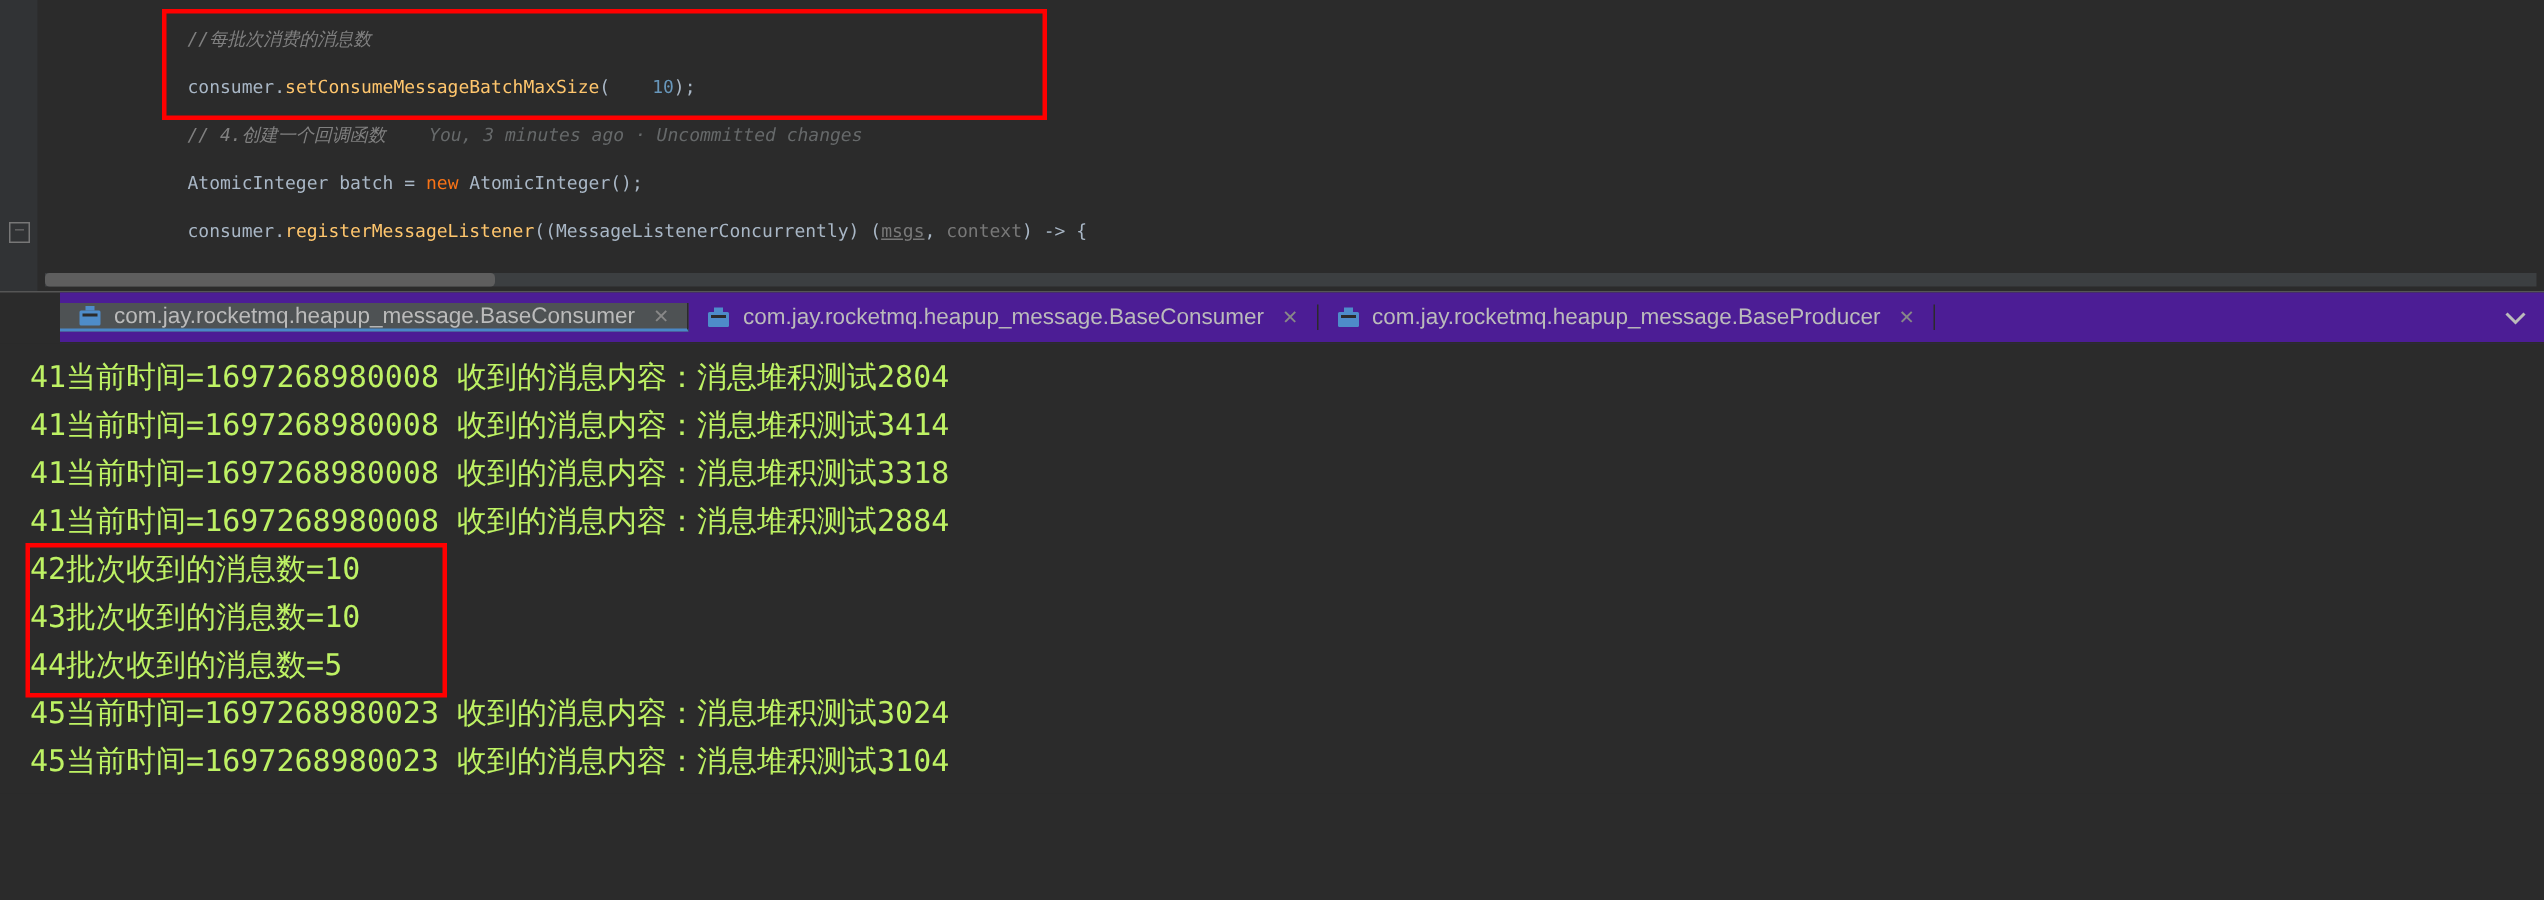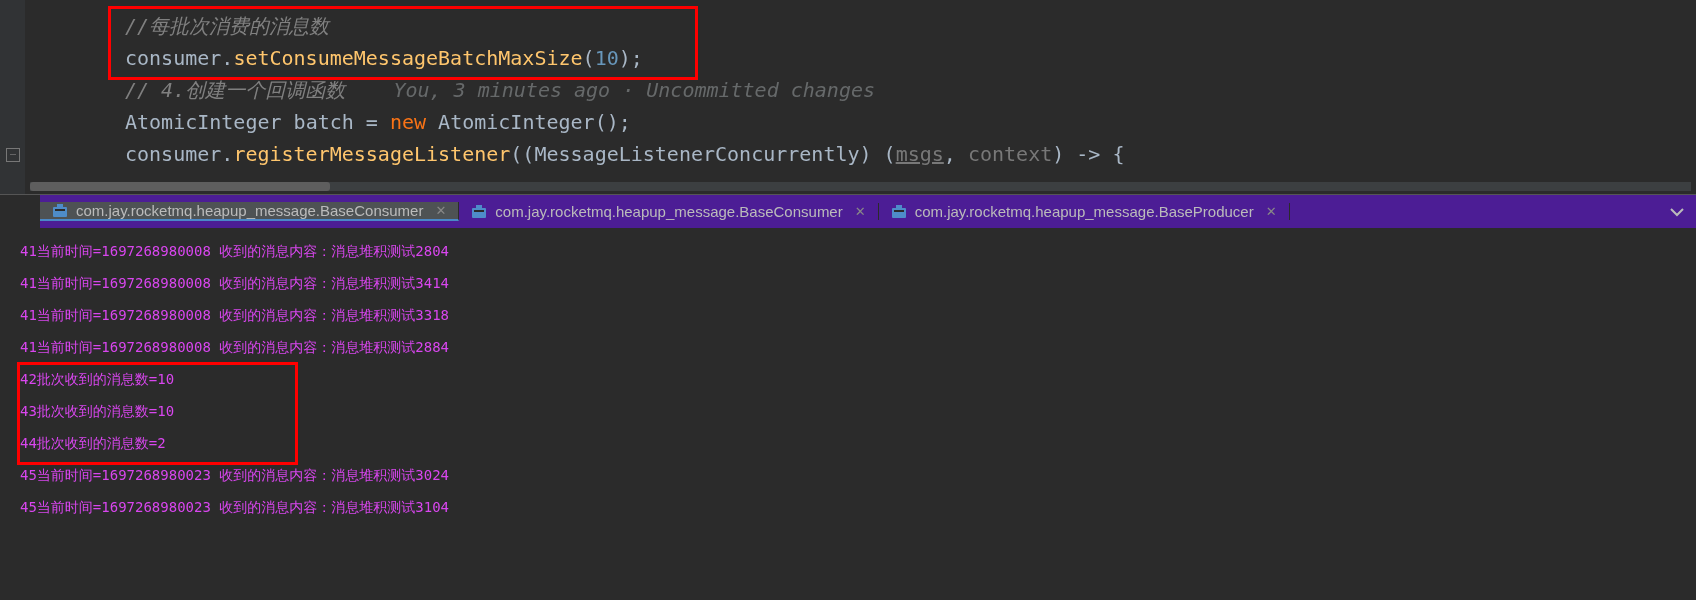--- a/index.html
+++ b/index.html
@@ -33,36 +33,36 @@
     width: 14px; height: 14px;
     border: 1px solid #777;
     color: #777;
     font-size: 10px;
     line-height: 10px;
     text-align: center;
   }
   .code-line {
     padding-left: 95px;
     line-height: 32px;
-    font-size: 20px;
+    font-size: 12px;
     white-space: pre;
   }
   .red-box-1 {
     position: absolute;
     border: 3px solid #ff0000;
     left: 108px;
     top: 6px;
     width: 590px;
     height: 74px;
     pointer-events: none;
   }
   .comment { color: #808080; font-style: italic; }
   .vcs-inline { color: #66696a; font-style: italic; text-align: right; }
   .kw { color: #f97316; }
-  .num { color: #6897bb; }
+  .num { color: #6897bb; margin-left: 28px; }
   .method { color: #ffc66d; }
   .ident { color: #a9b7c6; }
   .param-hint { color: #787878; }
   .scrollbar-h {
     position: absolute;
     left: 30px; right: 5px; bottom: 3px;
     height: 9px;
     background: #3c3f41;
   }
   .scrollbar-h::after {
@@ -111,23 +111,23 @@
     margin-left: auto;
     padding: 0 12px;
     display:flex;
     align-items:center;
     color: #bbb;
   }
 
   .console {
     background: #2b2b2b;
     padding: 6px 20px;
-    font-size: 14px;
+    font-size: 20px;
     line-height: 32px;
-    color: #d946ef;
+    color: #bef264;
     position: relative;
   }
   .console-line { white-space: pre; font-family: 'Consolas','Monaco',monospace; }
   .red-box-2 {
     position: absolute;
     border: 3px solid #ff0000;
     left: 17px;
     top: 133px;
     width: 281px;
     height: 103px;
@@ -197,17 +197,17 @@
   </div>
 </div>
 
 <div class="console">
   <div class="console-line">41当前时间=1697268980008 收到的消息内容：消息堆积测试2804</div>
   <div class="console-line">41当前时间=1697268980008 收到的消息内容：消息堆积测试3414</div>
   <div class="console-line">41当前时间=1697268980008 收到的消息内容：消息堆积测试3318</div>
   <div class="console-line">41当前时间=1697268980008 收到的消息内容：消息堆积测试2884</div>
   <div class="console-line">42批次收到的消息数=10</div>
   <div class="console-line">43批次收到的消息数=10</div>
-  <div class="console-line">44批次收到的消息数=2</div>
+  <div class="console-line">44批次收到的消息数=5</div>
   <div class="console-line">45当前时间=1697268980023 收到的消息内容：消息堆积测试3024</div>
   <div class="console-line">45当前时间=1697268980023 收到的消息内容：消息堆积测试3104</div>
   <div class="red-box-2"></div>
 </div>
 
 </body></html>

